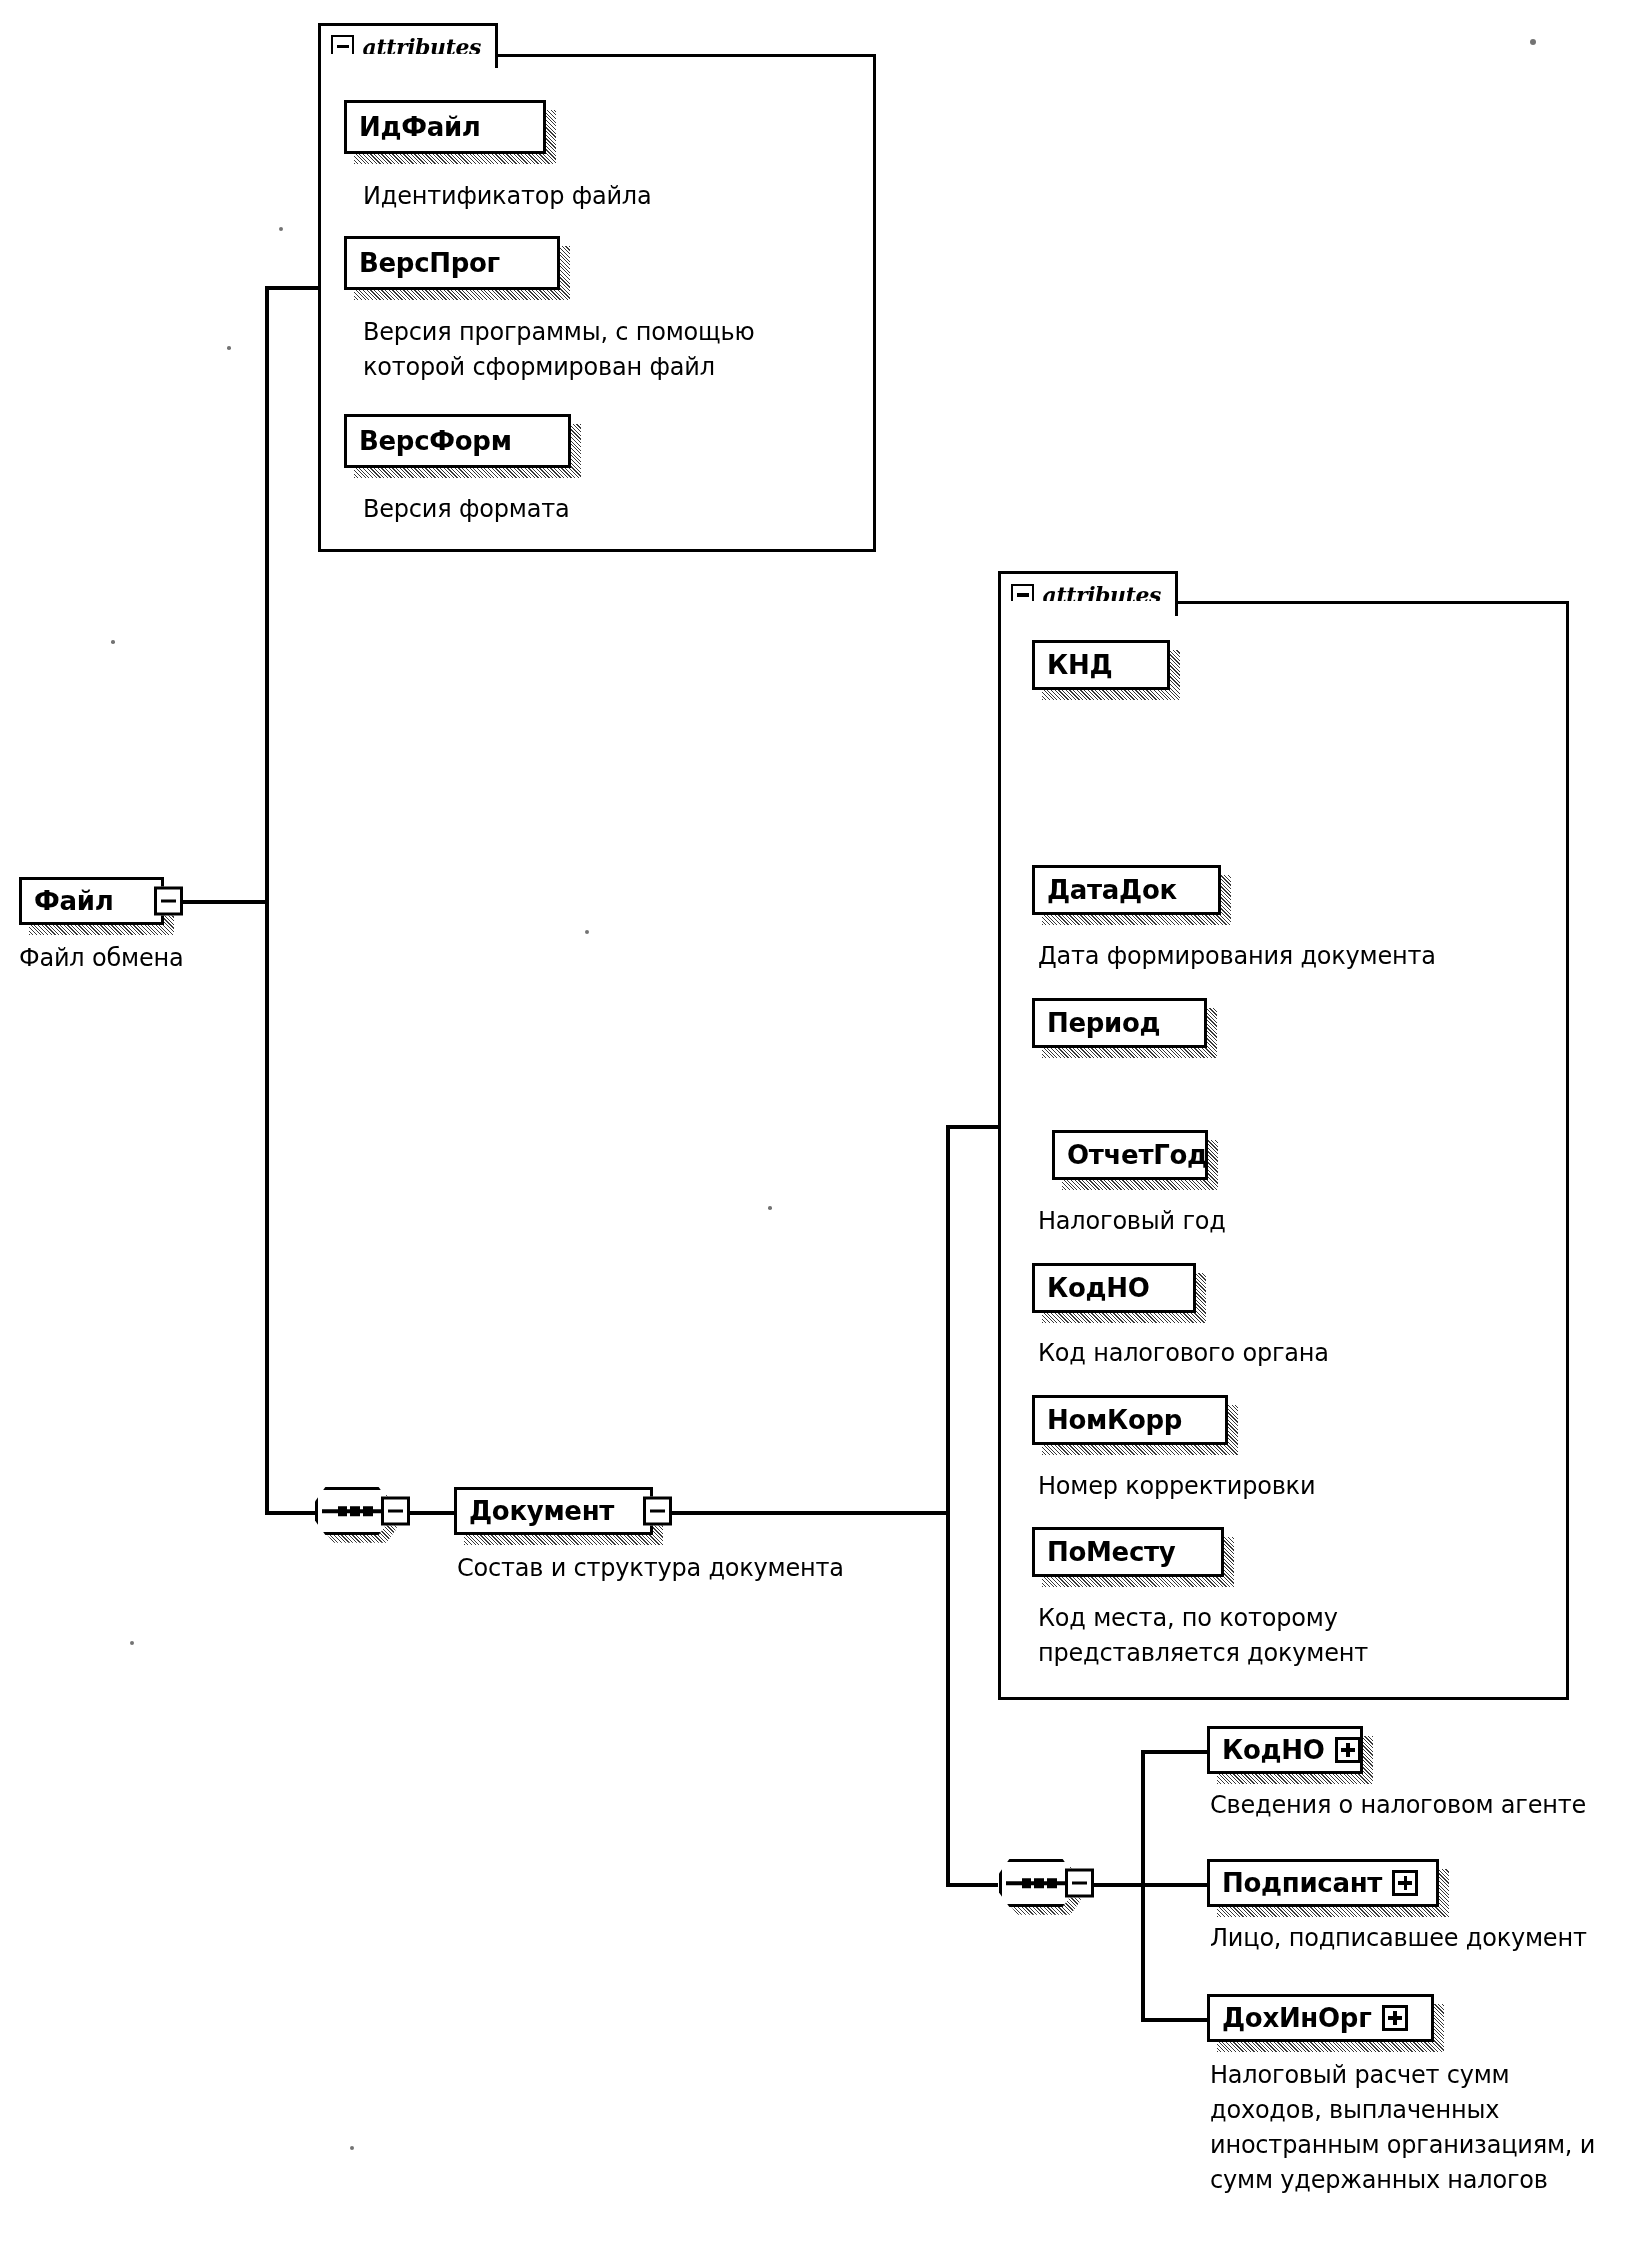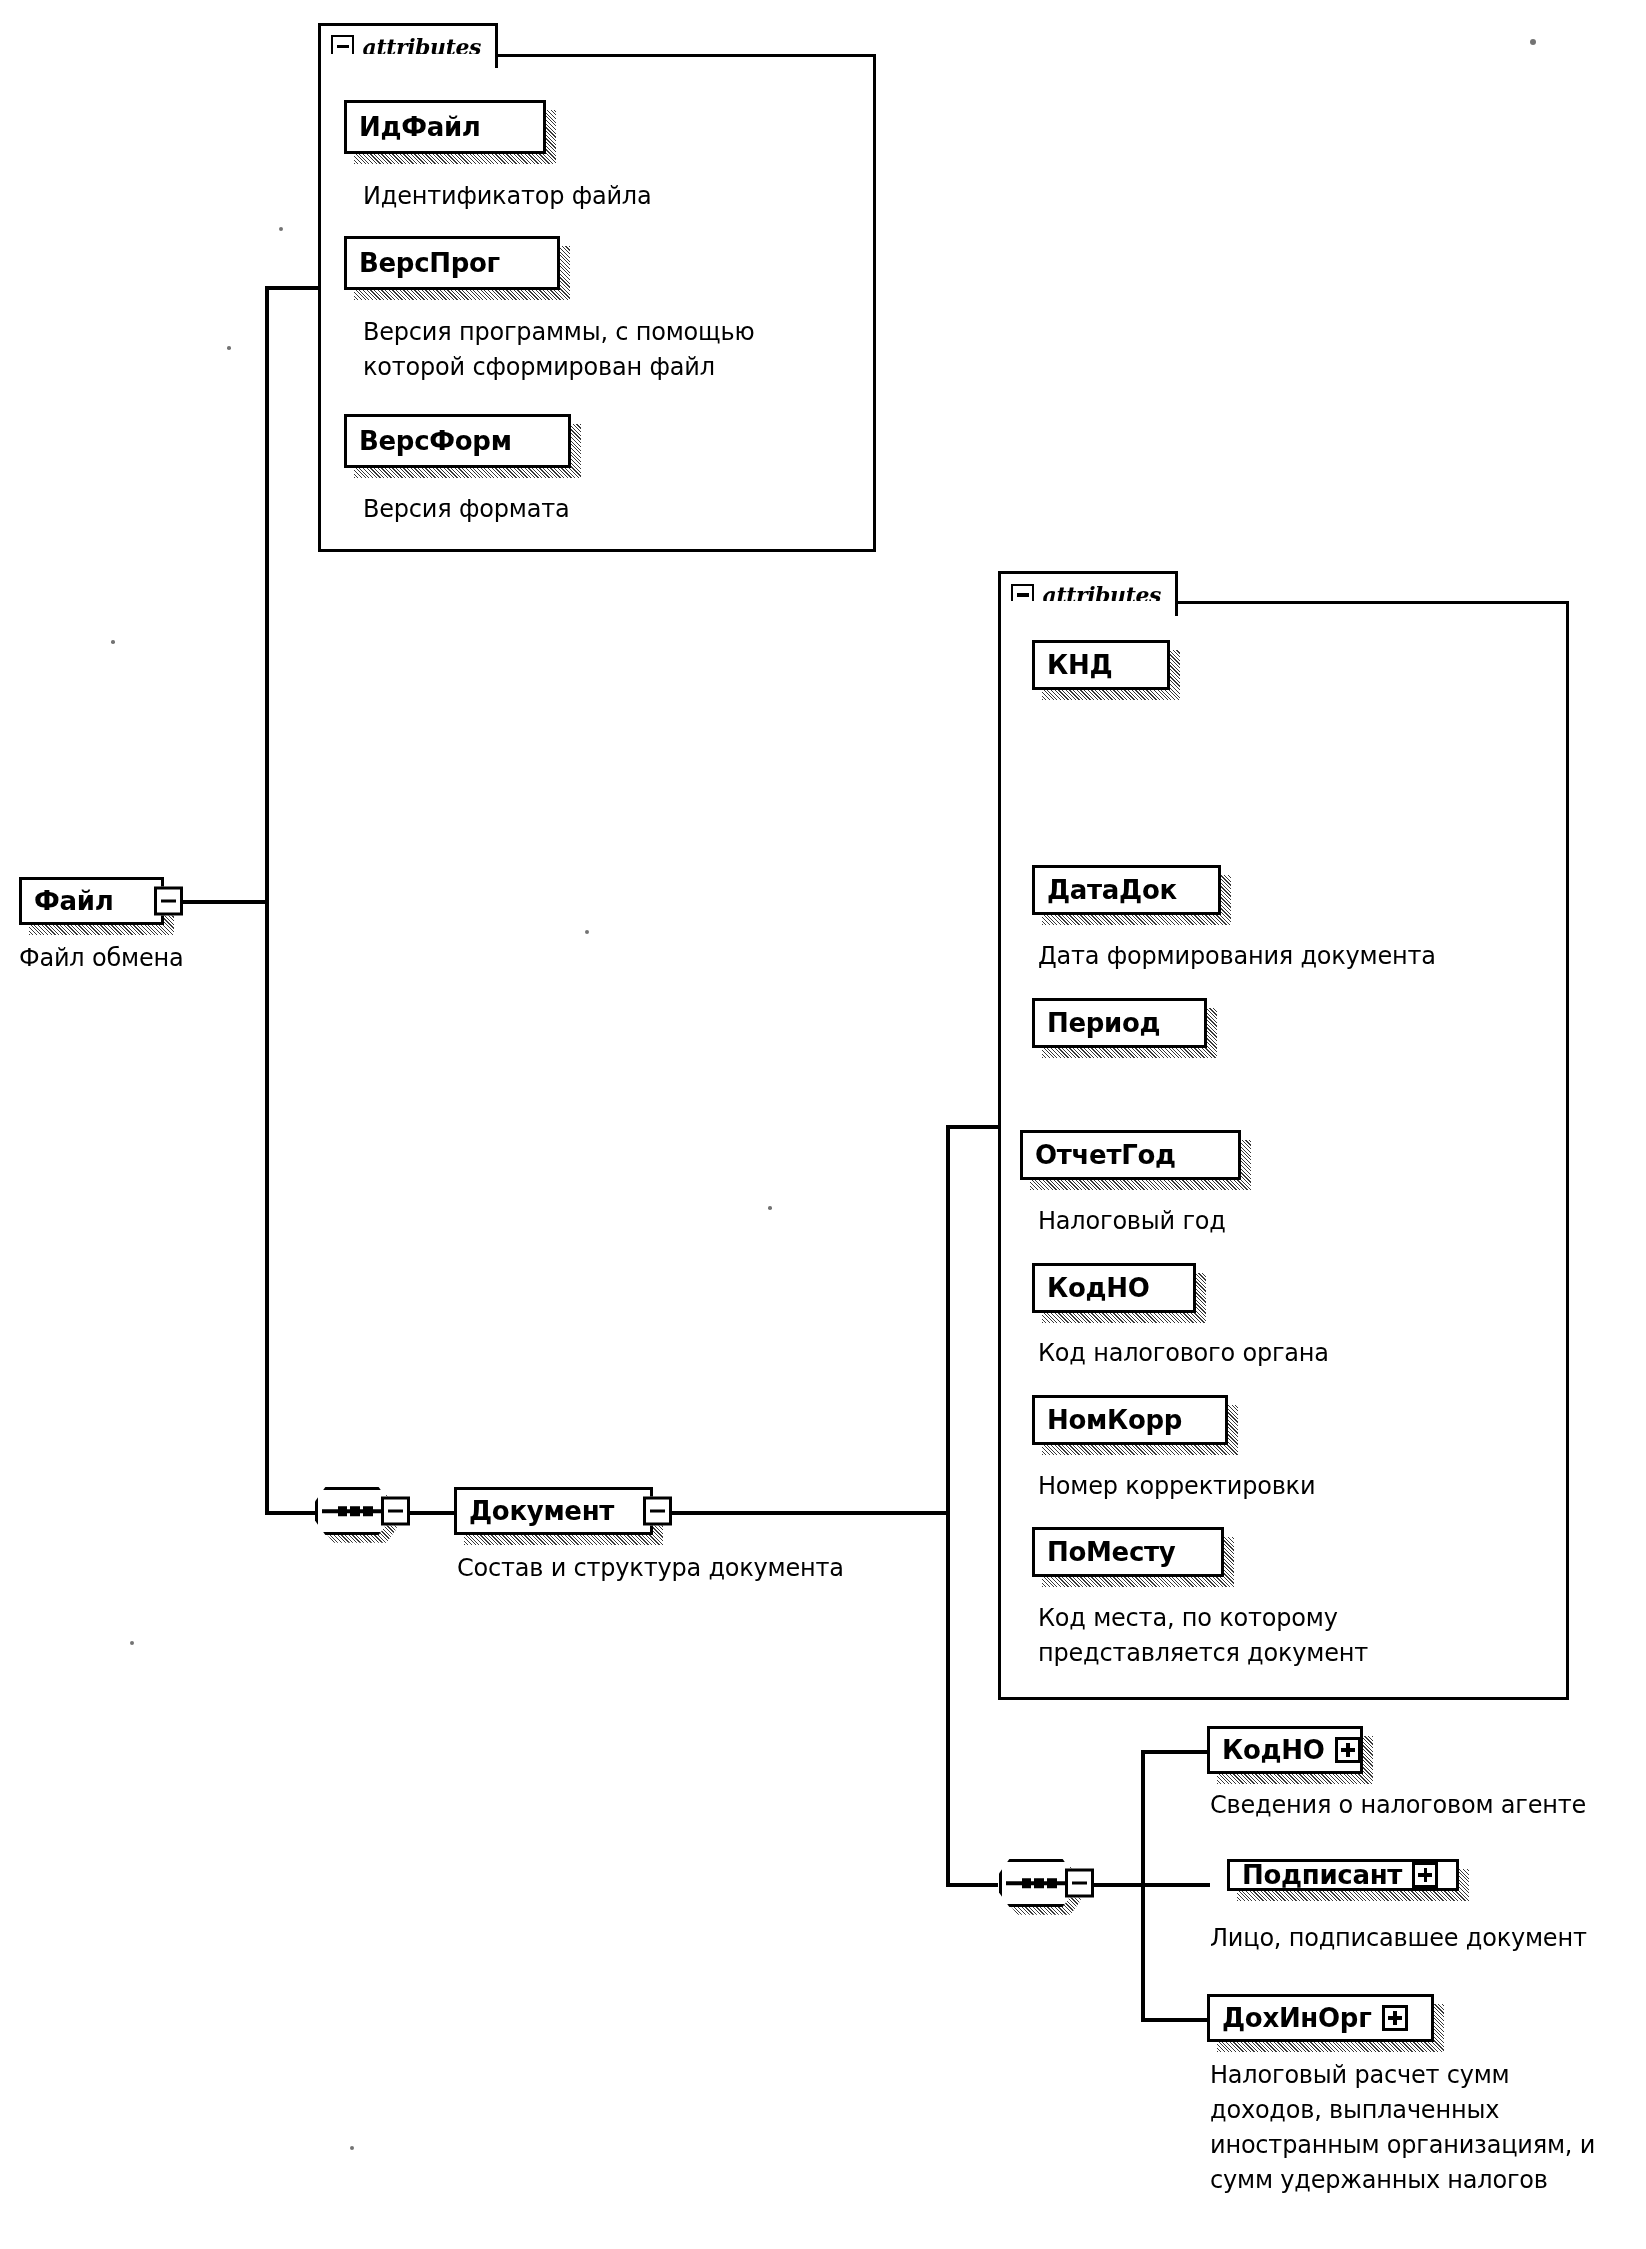--- a/index.html
+++ b/index.html
@@ -362,21 +362,21 @@
   </div>
   <div class="caption" style="left:1038px;top:939px;width:554px;">Дата формирования документа</div>
 
   <div class="node" style="left:1032px;top:998px;width:175px;height:50px;">
     <div class="node-shadow"></div>
     <div class="node-inner">
       <span class="node-label">Период</span>
     </div>
   </div>
 
-  <div class="node" style="left:1020px;top:1130px;width:221px;height:50px;">
+  <div class="node" style="left:1052px;top:1130px;width:156px;height:50px;">
     <div class="node-shadow"></div>
     <div class="node-inner">
       <span class="node-label">ОтчетГод</span>
     </div>
   </div>
   <div class="caption" style="left:1038px;top:1204px;width:537px;">Налоговый год</div>
 
   <div class="node" style="left:1032px;top:1263px;width:164px;height:50px;">
     <div class="node-shadow"></div>
     <div class="node-inner">
@@ -419,21 +419,21 @@
     <div class="node-inner">
       <span class="node-label">КодНО</span>
       <span class="inline-toggle">
         <span class="bar-h"></span>
           <span class="bar-v"></span>
       </span>
     </div>
   </div>
   <div class="caption" style="left:1210px;top:1788px;width:450px;">Сведения о налоговом агенте</div>
 
-  <div class="node" style="left:1207px;top:1859px;width:232px;height:32px;margin-left:20px;">
+  <div class="node" style="left:1207px;top:1859px;width:232px;height:48px;">
     <div class="node-shadow"></div>
     <div class="node-inner">
       <span class="node-label">Подписант</span>
       <span class="inline-toggle">
         <span class="bar-h"></span>
           <span class="bar-v"></span>
       </span>
     </div>
   </div>
   <div class="caption" style="left:1210px;top:1921px;width:450px;">Лицо, подписавшее документ</div>

